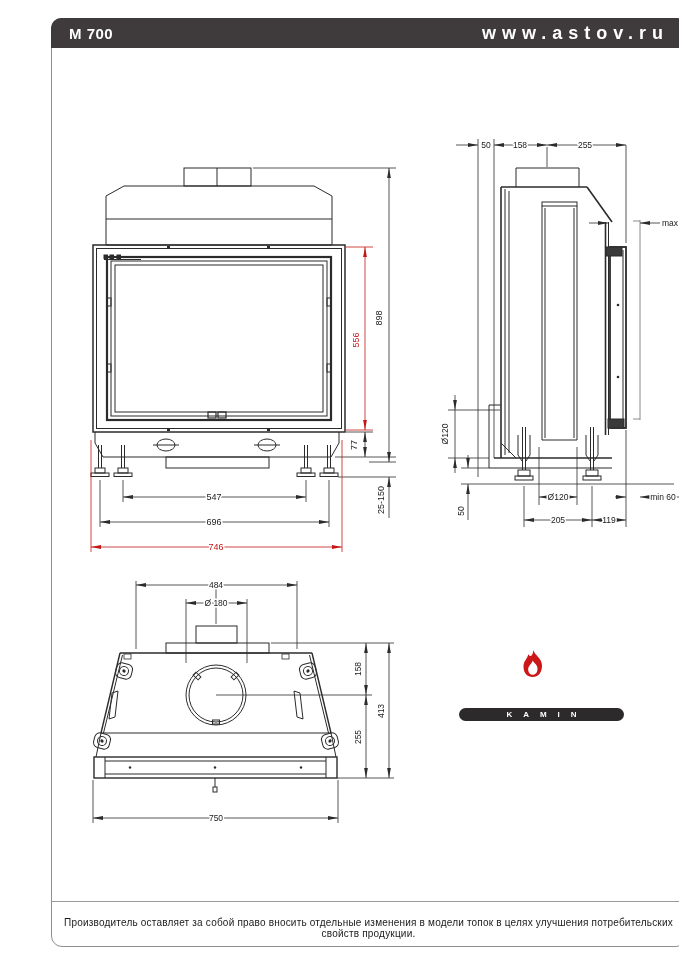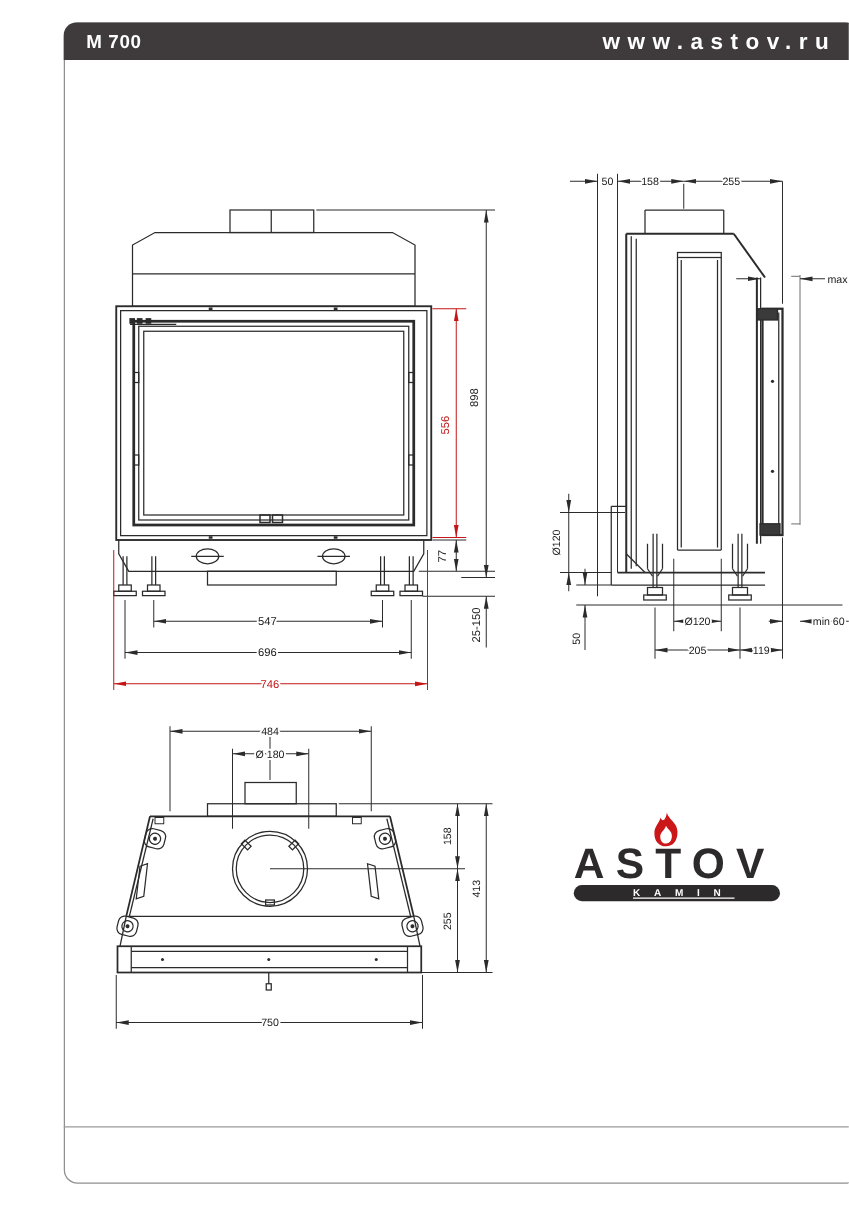--- a/index.html
+++ b/index.html
@@ -18,21 +18,21 @@
       stroke-linejoin:round;text-anchor:middle;}
   .dts{font-size:8.5px;fill:#1a1a1a;paint-order:stroke;stroke:#ffffff;stroke-width:3px;
       stroke-linejoin:round;text-anchor:middle;}
   .dtr{fill:#c41616;}
   .logo{position:absolute;left:428px;top:648px;width:172px;height:80px;}
   .logo-flame{position:absolute;left:64px;top:2px;width:24px;height:30px;}
   .logo-brand{position:absolute;left:2px;top:26px;width:168px;color:#2d2a2b;font-size:34px;
       font-weight:bold;letter-spacing:9px;line-height:34px;white-space:nowrap;}
   .logo-bar{position:absolute;left:2px;top:60px;width:165px;height:13px;background:#2d2a2b;
       border-radius:7px;display:flex;align-items:center;justify-content:center;}
-  .logo-bar span{color:#fff;font-size:8px;font-weight:bold;letter-spacing:11px;padding-left:11px;line-height:8px;text-decoration:underline;}
+  .logo-bar span{color:#fff;font-size:8px;font-weight:bold;letter-spacing:11px;padding-left:11px;line-height:8px;}
   .footer-sep{position:absolute;left:22px;top:901px;width:636px;height:0;border-top:1px solid #9a9a9a;}
   .footer-text{position:absolute;left:32px;top:917px;width:615px;text-align:center;
       font-size:10px;color:#1a1a1a;letter-spacing:.2px;}
 </style>
 </head>
 <body>
 
 <div class="canvas">
 
   <div class="page-border"></div>
@@ -391,21 +391,21 @@
     </g>
   </svg>
 
   <div class="logo">
     <div class="logo-flame">
       <svg width="24" height="30" viewBox="0 0 24 30">
         <path d="M12.5 0 C13.5 5.5 21 8 21 15.5 C21 22.5 17.3 27 11.8 27 C6.2 27 2.5 23 2.5 16.5 C2.5 11 6.5 8.5 7.5 4 C8.6 7.5 11.5 7 12.5 0 Z" fill="#cc1719"></path>
         <path d="M11.8 10.5 C13.5 14 16.5 14.5 16.5 18.8 C16.5 22.5 14.5 24.8 11.8 24.8 C9 24.8 7.2 22.6 7.2 19.3 C7.2 15.5 10.5 14.5 11.8 10.5 Z" fill="#ffffff"></path>
       </svg>
     </div>
-    <div class="logo-brand">ASTOV</div>
     <div class="logo-bar">
       <span>KAMIN</span>
     </div>
   </div>
 
   <div class="footer-sep"></div>
+  <div class="footer-text">Производитель оставляет за собой право вносить отдельные изменения в модели топок в целях улучшения потребительских свойств продукции.</div>
 
 </div>
 
 </body></html>

